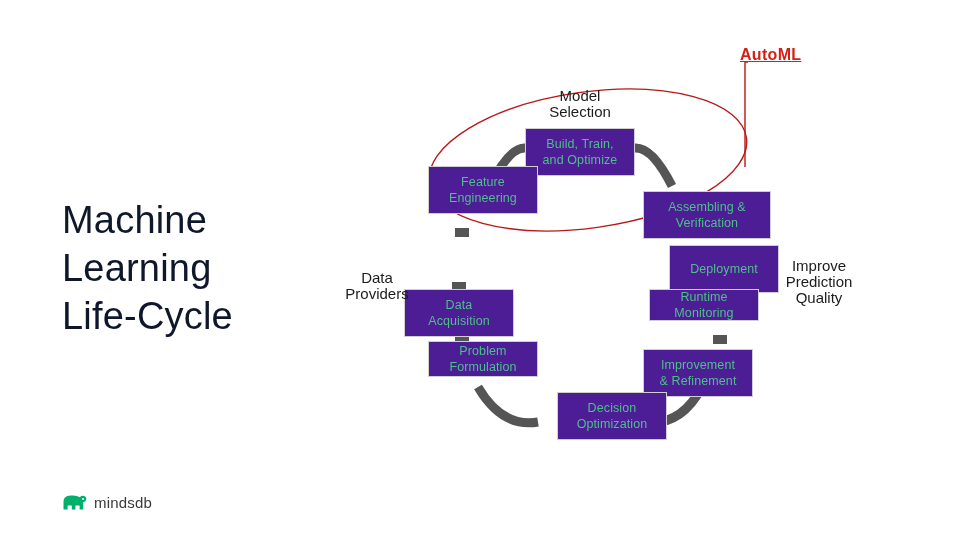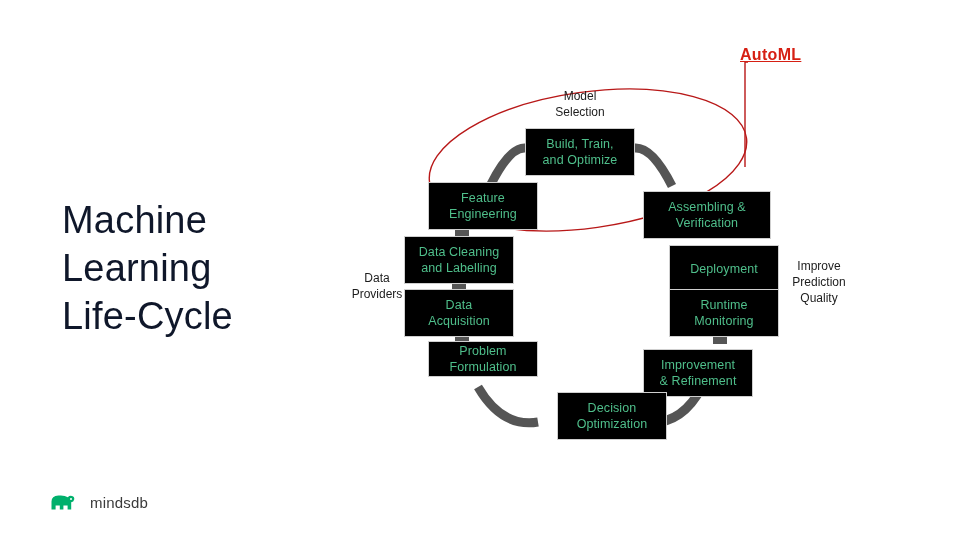--- a/index.html
+++ b/index.html
@@ -43,38 +43,38 @@
     left: 0;
     top: 0;
     width: 600px;
     height: 470px;
   }
 
   
   .stage-box {
     position: absolute;
     box-sizing: border-box;
-    background: #000000;
+    background: #4c1d95;
     border: 1px solid #cfcfcf;
     color: #4fbf8b;
     font-size: 12.5px;
     line-height: 16px;
     text-align: center;
     display: flex;
     align-items: center;
     justify-content: center;
     white-space: pre-line;
     letter-spacing: 0.1px;
     z-index: 3;
   }
 
   
   .annotation {
     position: absolute;
-    font-size: 12px;
+    font-size: 15px;
     line-height: 16px;
     color: #1c1c1c;
     text-align: center;
     white-space: pre-line;
     z-index: 4;
   }
 
   
   #automl-label {
     position: absolute;
@@ -82,25 +82,25 @@
     font-weight: bold;
     color: #d61f13;
     letter-spacing: 0.3px;
     z-index: 6;
     white-space: nowrap;
   }
 
   
   #brand-logo {
     position: absolute;
-    left: 50px;
+    left: 62px;
     top: 492px;
     display: flex;
     align-items: center;
-    gap: 14px;
+    gap: 6px;
   }
   #brand-logo-text {
     font-size: 15px;
     color: #3a3a3a;
     letter-spacing: 0.2px;
   }
 </style>
 </head>
 <body>
 
@@ -128,35 +128,33 @@
     <rect x="386" y="252" width="14" height="9" fill="#555555"></rect>
     <rect x="383" y="305" width="14" height="9" fill="#555555"></rect>
 
     <ellipse cx="258" cy="130" rx="160" ry="68" transform="rotate(-8 258 130)" fill="none" stroke="#b81818" stroke-width="1.4"></ellipse>
     <path d="M 415 137 L 415 32 L 418 32" fill="none" stroke="#b81818" stroke-width="1.4"></path>
   </svg>
 
   <div class="stage-box" style="left:195px;  top:98px;  width:110px; height:48px;">Build, Train,
 and Optimize</div>
 
-  <div class="stage-box" style="left:98px;   top:152px; width:110px; height:48px;">Feature
+  <div class="stage-box" style="left:98px;   top:136px; width:110px; height:48px;">Feature
 Engineering</div>
 
   <div class="stage-box" style="left:313px;  top:152px; width:128px; height:48px;margin-top:9px;">Assembling &amp;
 Verification</div>
 
-  <div class="stage-box" style="left:74px;   top:206px; width:110px; height:48px;">Data Cleaning
-and Labelling</div>
 
   <div class="stage-box" style="left:339px;  top:206px; width:110px; height:48px;margin-top:9px;">Deployment</div>
 
   <div class="stage-box" style="left:74px;   top:259px; width:110px; height:48px;">Data
 Acquisition</div>
 
-  <div class="stage-box" style="left:339px;  top:259px; width:110px; height:48px;">Runtime
+  <div class="stage-box" style="left:319px;  top:259px; width:110px; height:32px;">Runtime
 Monitoring</div>
 
   <div class="stage-box" style="left:98px;   top:311px; width:110px; height:36px;">Problem
 Formulation</div>
 
   <div class="stage-box" style="left:313px;  top:311px; width:110px; height:48px;margin-top:8px;">Improvement
 &amp; Refinement</div>
 
   <div class="stage-box" style="left:205px;  top:362px; width:110px; height:48px;margin-left:22px;">Decision
 Optimization</div>

